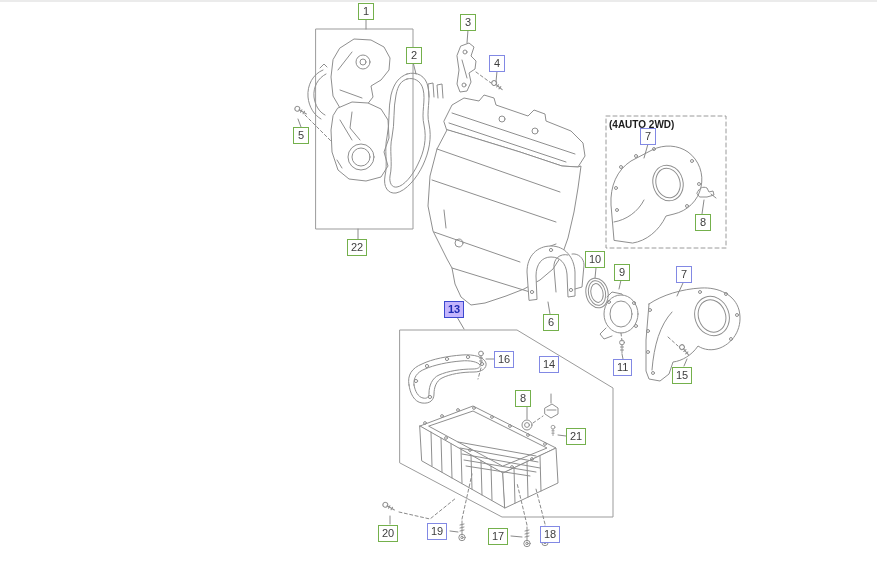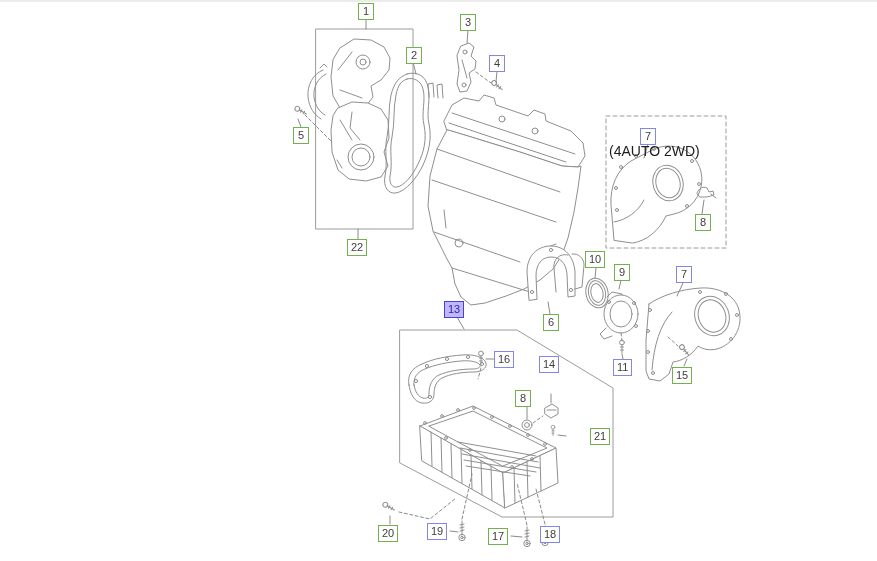--- a/index.html
+++ b/index.html
@@ -12,23 +12,23 @@
   svg.art .fillw{fill:#ffffff;}
   svg.art .frame{stroke:#9b9b9b;}
   svg.art .dash{stroke:#8a8a8a;stroke-dasharray:3 2.5;}
   svg.art .dashbox{stroke:#9a9a9a;stroke-dasharray:4 3;}
   svg.art .leader{stroke:#8a8a8a;}
   .callout{position:absolute;display:flex;align-items:center;justify-content:center;
            box-sizing:border-box;height:17px;min-width:16px;padding:0 3px;
            background:#ffffff;border:1.5px solid #74b04c;color:#3d3d3d;
            font-size:11px;line-height:1;cursor:pointer;}
   .callout.blue{border-color:#8289e4;}
-  .callout.selected{background:#c4b5fd;border-color:#3c49cf;color:#1e2bb2;font-weight:normal;}
-  .variant-note{position:absolute;left:609px;top:119px;font-size:14px;font-weight:normal;
-                color:#1c1c1c;letter-spacing:0;margin-top:24px;}
+  .callout.selected{background:#c4b5fd;border-color:#3c49cf;color:#1e2bb2;font-weight:bold;}
+  .variant-note{position:absolute;left:609px;top:119px;font-size:10px;font-weight:bold;
+                color:#1c1c1c;letter-spacing:0;}
 </style>
 </head>
 <body>
 
 <div class="stage">
   <div class="top-edge"></div>
 
   <svg class="art" width="877" height="561" viewBox="0 0 877 561">
 
     <defs>
@@ -278,18 +278,18 @@
   <div class="callout" style="left:585px;top:251px">10</div>
   <div class="callout" style="left:614px;top:264px">9</div>
   <div class="callout blue" style="left:676px;top:266px">7</div>
   <div class="callout" style="left:543px;top:314px">6</div>
   <div class="callout blue" style="left:613px;top:359px">11</div>
   <div class="callout" style="left:672px;top:367px">15</div>
   <div class="callout selected" style="left:444px;top:301px">13</div>
   <div class="callout blue" style="left:494px;top:351px">16</div>
   <div class="callout" style="left:515px;top:390px">8</div>
   <div class="callout blue" style="left:539px;top:356px">14</div>
-  <div class="callout" style="left:590px;top:428px">21</div>
+  <div class="callout" style="left:566px;top:428px">21</div>
   <div class="callout" style="left:378px;top:525px">20</div>
   <div class="callout blue" style="left:427px;top:523px">19</div>
   <div class="callout" style="left:488px;top:528px">17</div>
   <div class="callout blue" style="left:540px;top:526px">18</div>
 </div>
 
 </body></html>

